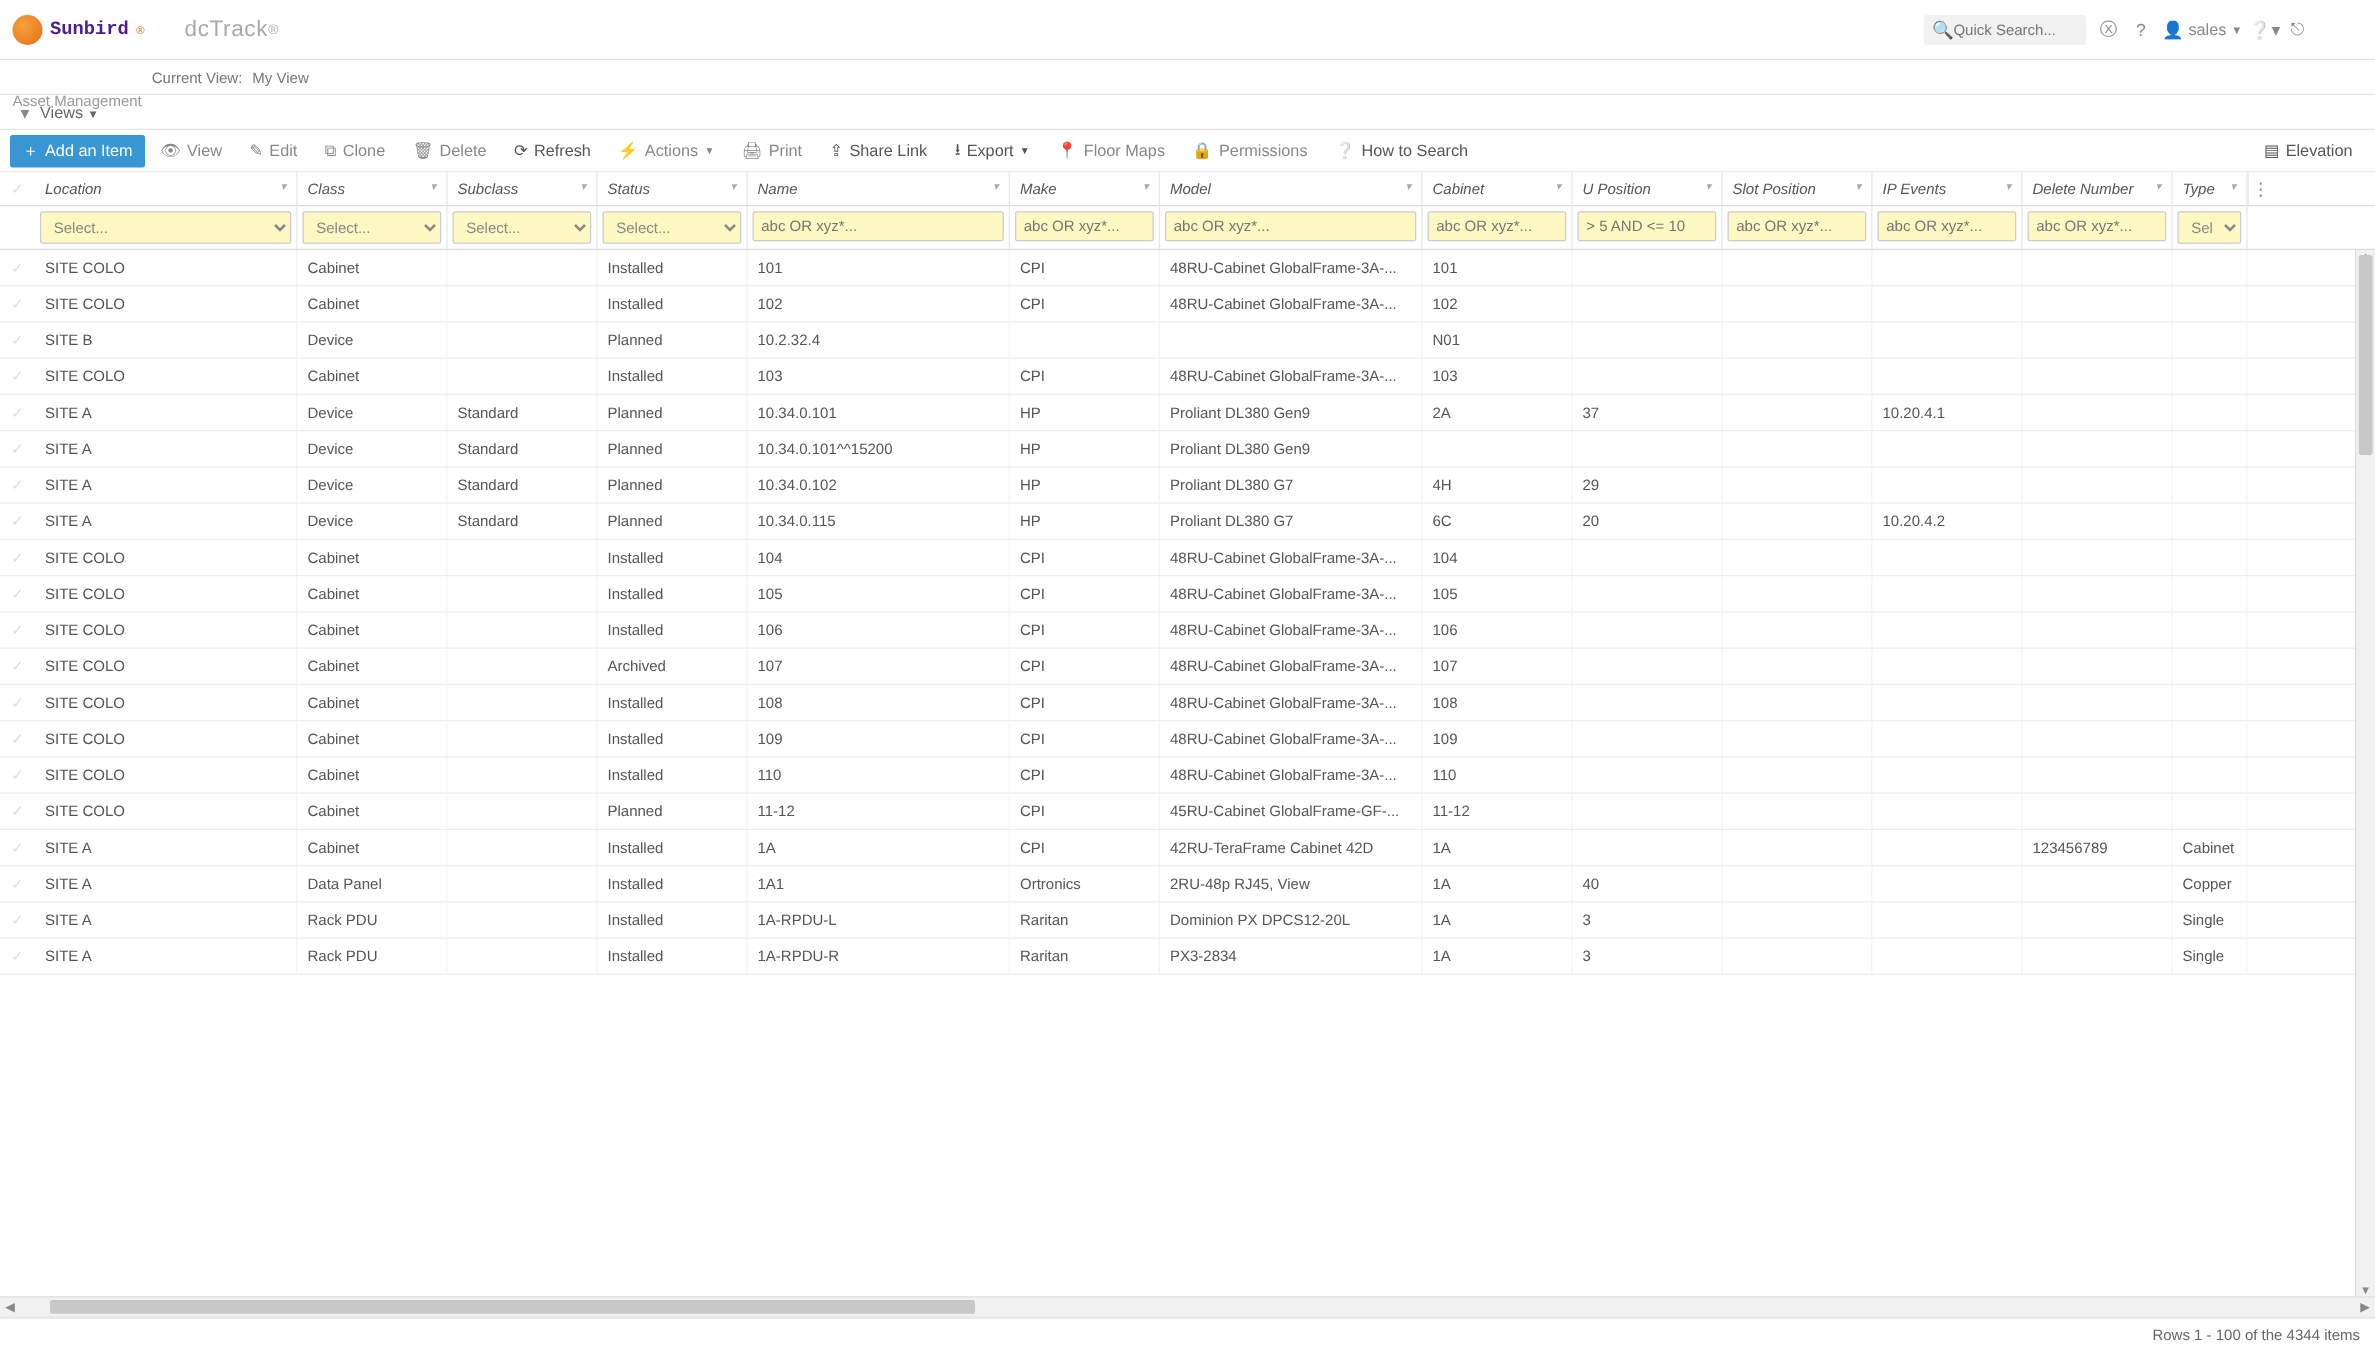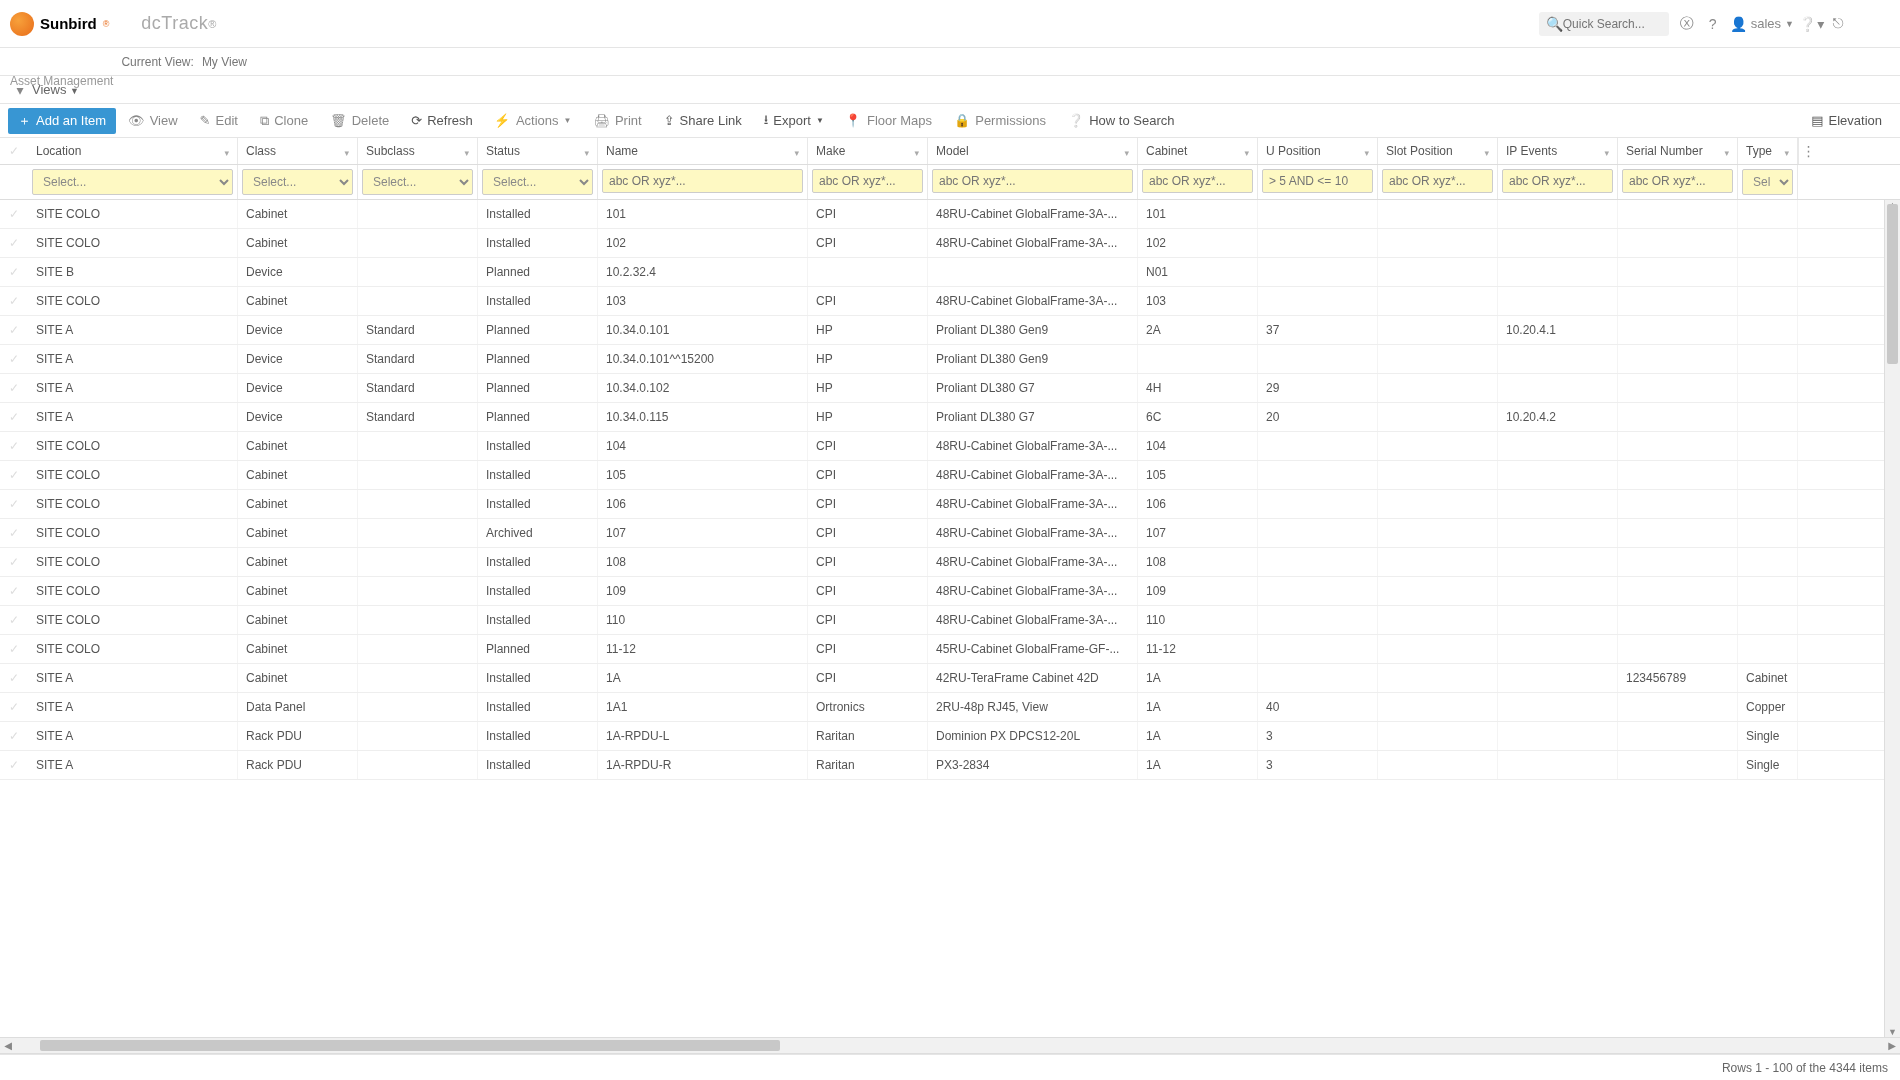--- a/index.html
+++ b/index.html
@@ -2,21 +2,21 @@
 <html><head>
 <meta charset="utf-8">
 <style>
 * { box-sizing: border-box; margin: 0; padding: 0; }
 body { font-family: "Segoe UI", Arial, sans-serif; font-size: 13px; color: #555; background: #fff; width: 1900px; height: 1080px; overflow: hidden; }
 
 
 .topbar { display: flex; align-items: center; height: 48px; border-bottom: 1px solid #e5e5e5; padding: 0 10px; }
 .logo-wrap { display: flex; align-items: center; gap: 6px; padding-right: 18px; }
 .logo-dot { width: 24px; height: 24px; background: radial-gradient(circle at 35% 35%, #f7a13b, #e86c1a); border-radius: 50%; }
-.logo-text { font-weight: 600; color: #000000; font-size: 15px; }
+.logo-text { font-weight: 600; color: #4c1d95; font-size: 15px; font-family: Liberation Mono, monospace; }
 .product-name { font-size: 18px; color: #aaa; font-weight: 400; margin-left: 14px; letter-spacing: .5px; }
 .navtabs { display: flex; gap: 0; margin-left: 24px; }
 .navtab { padding: 14px 16px; color: #3896d3; cursor: pointer; font-size: 14px; }
 .navtab.active { color: #555; border-bottom: 3px solid #e86c1a; font-weight: 500; }
 .tb-right { margin-left: auto; display: flex; align-items: center; gap: 10px; }
 .search-box { display: flex; align-items: center; background: #f1f1f1; border-radius: 3px; padding: 4px 8px; width: 130px; }
 .search-box input { border: none; background: transparent; outline: none; font-size: 12px; color: #888; width: 100%; }
 .ico { width: 16px; height: 16px; display: inline-flex; align-items: center; justify-content: center; color: #888; font-size: 14px; }
 .user-chip { display: flex; align-items: center; gap: 4px; color: #888; }
 .avatar { width: 28px; height: 28px; background: repeating-conic-gradient(#d4a #d4a 25%, #ea8 0 50%); border-radius: 3px; margin-left: 6px; }
@@ -32,21 +32,21 @@
 .toolbar { display: flex; align-items: center; gap: 2px; padding: 4px 8px; border-bottom: 1px solid #e5e5e5; height: 34px; }
 .tbtn { display: inline-flex; align-items: center; gap: 5px; padding: 4px 10px; font-size: 13px; color: #888; cursor: pointer; border-radius: 2px; }
 .tbtn.primary { background: #3896d3; color: #fff; }
 .tbtn.enabled { color: #555; }
 .toolbar .spacer { flex: 1; }
 
 
 .grid { display: flex; flex-direction: column; height: calc(1080px - 48px - 28px - 28px - 34px - 26px); position: relative; border-bottom: 1px solid #ddd; }
 .grid-header, .filter-row, .grid-row { display: flex; }
 .grid-header { background: #fff; border-bottom: 1px solid #ddd; position: relative; }
-.gh { padding: 6px 8px; font-size: 12px; color: #555; border-right: 1px solid #e8e8e8; display: flex; align-items: flex-end; justify-content: space-between; font-weight: 500; }
+.gh { padding: 6px 8px; font-size: 12px; color: #555; border-right: 1px solid #e8e8e8; display: flex; align-items: flex-start; justify-content: space-between; font-weight: 500; font-style: italic; }
 .gh .sdrop { font-size: 9px; color: #aaa; }
 .colmenu { width: 20px; display:flex; align-items:center; justify-content:center; color:#888; font-size:14px; border-left:1px solid #e8e8e8; cursor:pointer; }
 .filter-row { border-bottom: 1px solid #ddd; background: #fff; }
 .fc { padding: 4px; border-right: 1px solid #e8e8e8; }
 .fc select, .fc input { width: 100%; border: 1px solid #ccc; border-radius: 2px; padding: 4px 6px; font-size: 12px; color: #888; background: #fef9c3; }
 .rows { overflow-y: auto; flex: 1; position:relative; }
 .grid-row { border-bottom: 1px solid #eee; height: 29px; align-items: center; }
 .grid-row .rc { padding: 0 8px; font-size: 12px; color: #555; overflow: hidden; white-space: nowrap; text-overflow: ellipsis; border-right: 1px solid #f4f4f4; height:100%; display:flex; align-items:center; }
 .checkcol { width: 28px; flex: 0 0 28px; display:flex; align-items:center; justify-content:center; color:#ddd; font-size:12px; }
 .hscroll { height: 16px; background: #f1f1f1; display:flex; align-items:center; position:relative; border-top:1px solid #ddd; }
@@ -206,21 +206,21 @@
       </div>
       <div class="gh w-slo">
         <span>Slot Position</span>
         <span class="sdrop">▾</span>
       </div>
       <div class="gh w-ip">
         <span>IP Events</span>
         <span class="sdrop">▾</span>
       </div>
       <div class="gh w-ser">
-        <span>Serial Number</span>
+        <span>Delete Number</span>
         <span class="sdrop">▾</span>
       </div>
       <div class="gh w-typ">
         <span>Type</span>
         <span class="sdrop">▾</span>
       </div>
       <div class="colmenu">⋮</div>
     </div>
   <div class="filter-row" id="frow">
     <div class="checkcol"></div>

